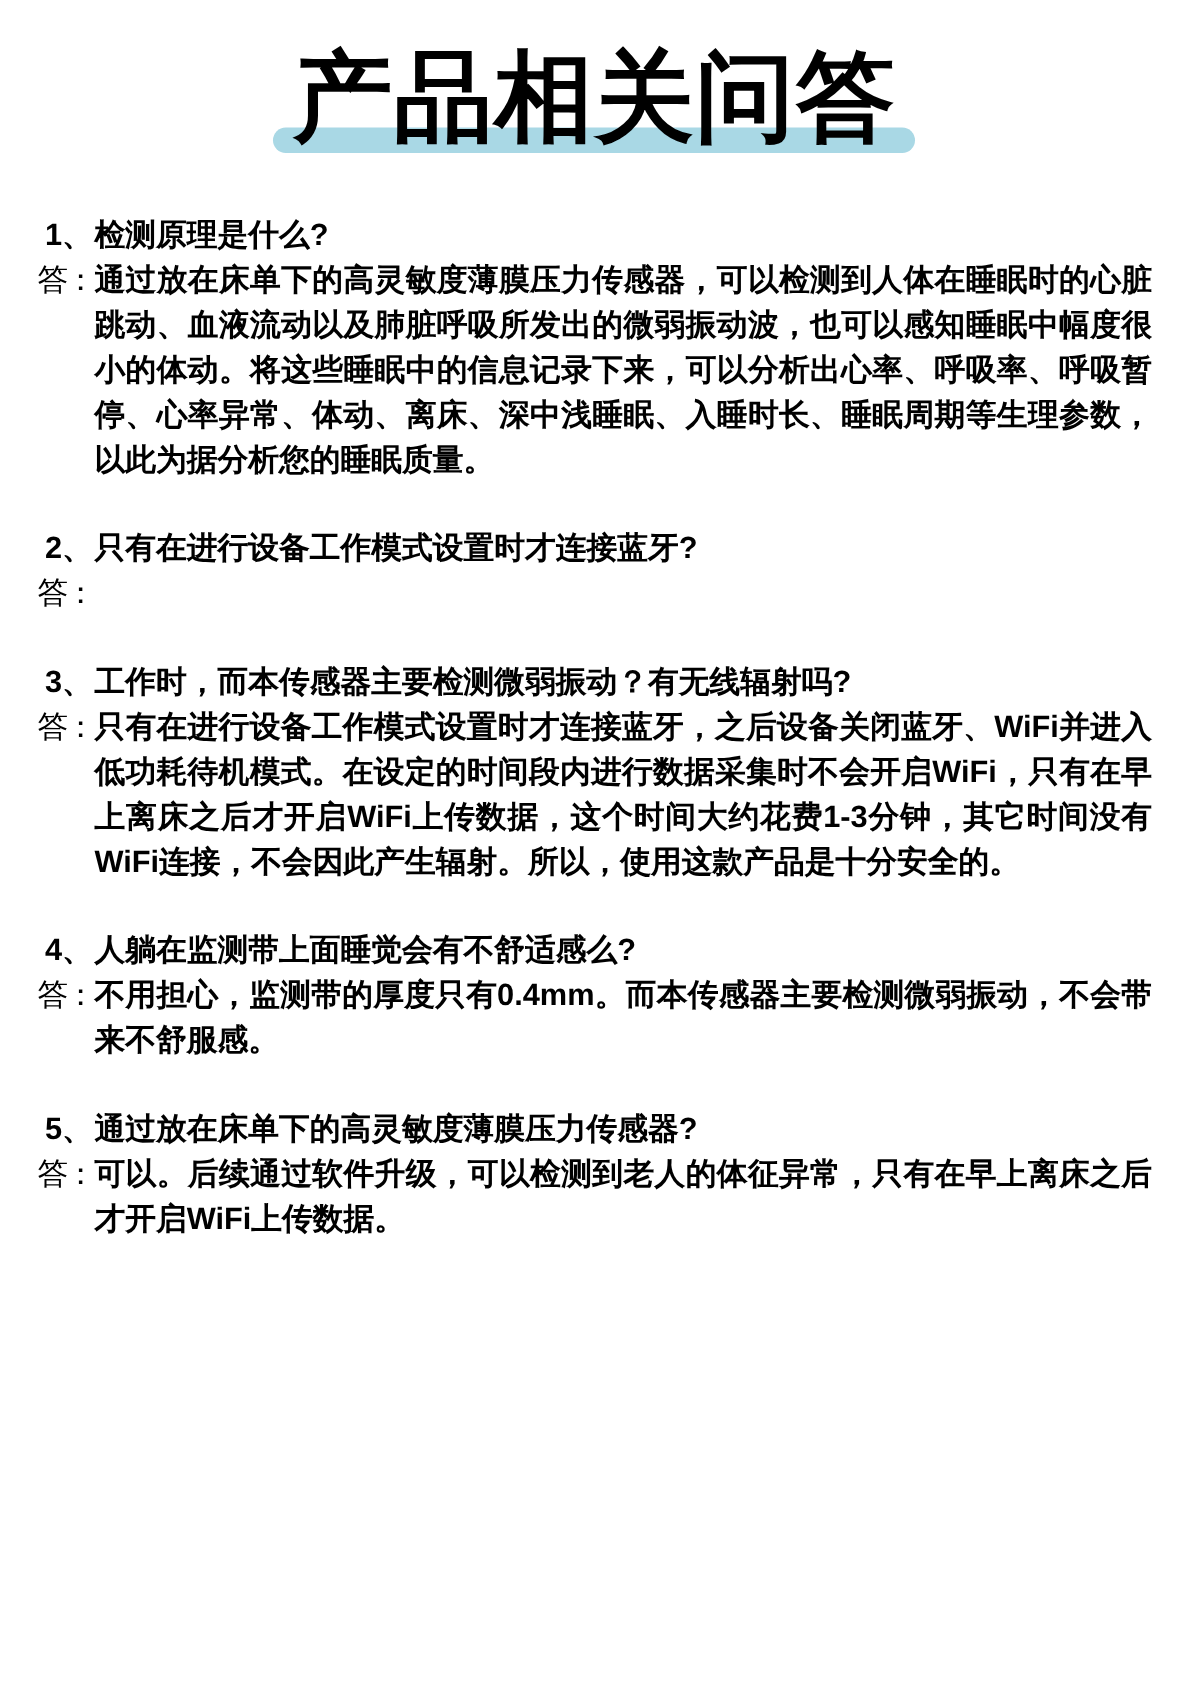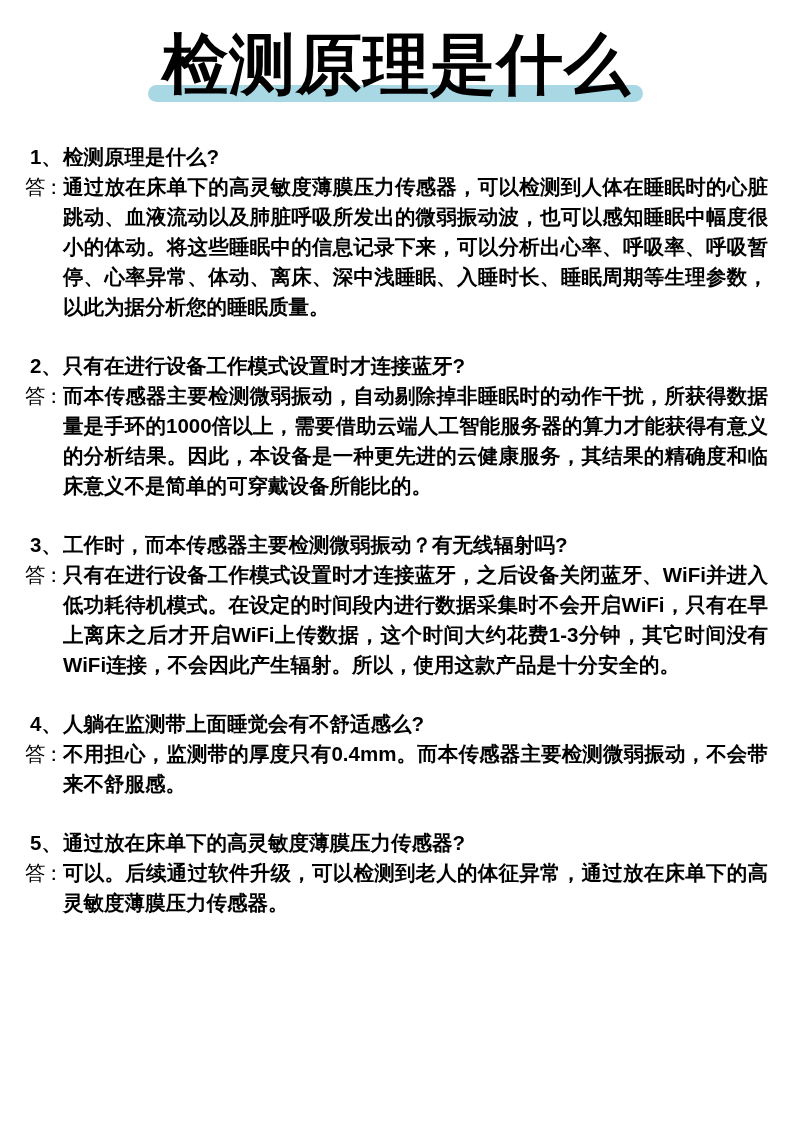--- a/index.html
+++ b/index.html
@@ -90,21 +90,21 @@
     padding: 0;
   }
 </style>
 </head>
 <body>
 
 <div class="page">
   <header>
     <div class="title-wrap">
       <span class="title-bar" style="background: rgb(169, 216, 229);"></span>
-      <h1 class="title">检测原理是什么</h1>
+      <h1 class="title">产品相关问答</h1>
     </div>
   </header>
   <main class="faq-list" id="faq-list">
   <section class="qa">
     <div class="q-row">
       <span class="q-num">1、</span>
       <span class="q-text">检测原理是什么?</span>
     </div>
     <div class="a-row">
       <span class="a-label">答：</span>
@@ -115,21 +115,20 @@
   </section>
 
   <section class="qa">
     <div class="q-row">
       <span class="q-num">2、</span>
       <span class="q-text">只有在进行设备工作模式设置时才连接蓝牙?</span>
     </div>
     <div class="a-row">
       <span class="a-label">答：</span>
       <div class="a-body">
-            <p>而本传感器主要检测微弱振动，自动剔除掉非睡眠时的动作干扰，所获得数据量是手环的1000倍以上，需要借助云端人工智能服务器的算力才能获得有意义的分析结果。因此，本设备是一种更先进的云健康服务，其结果的精确度和临床意义不是简单的可穿戴设备所能比的。</p>
           </div>
     </div>
   </section>
 
   <section class="qa">
     <div class="q-row">
       <span class="q-num">3、</span>
       <span class="q-text">工作时，而本传感器主要检测微弱振动？有无线辐射吗?</span>
     </div>
     <div class="a-row">
@@ -154,18 +153,18 @@
   </section>
 
   <section class="qa">
     <div class="q-row">
       <span class="q-num">5、</span>
       <span class="q-text">通过放在床单下的高灵敏度薄膜压力传感器?</span>
     </div>
     <div class="a-row">
       <span class="a-label">答：</span>
       <div class="a-body">
-            <p>可以。后续通过软件升级，可以检测到老人的体征异常，通过放在床单下的高灵敏度薄膜压力传感器。</p>
+            <p>可以。后续通过软件升级，可以检测到老人的体征异常，只有在早上离床之后才开启WiFi上传数据。</p>
           </div>
     </div>
   </section>
 </main>
 </div>
 
 </body></html>

